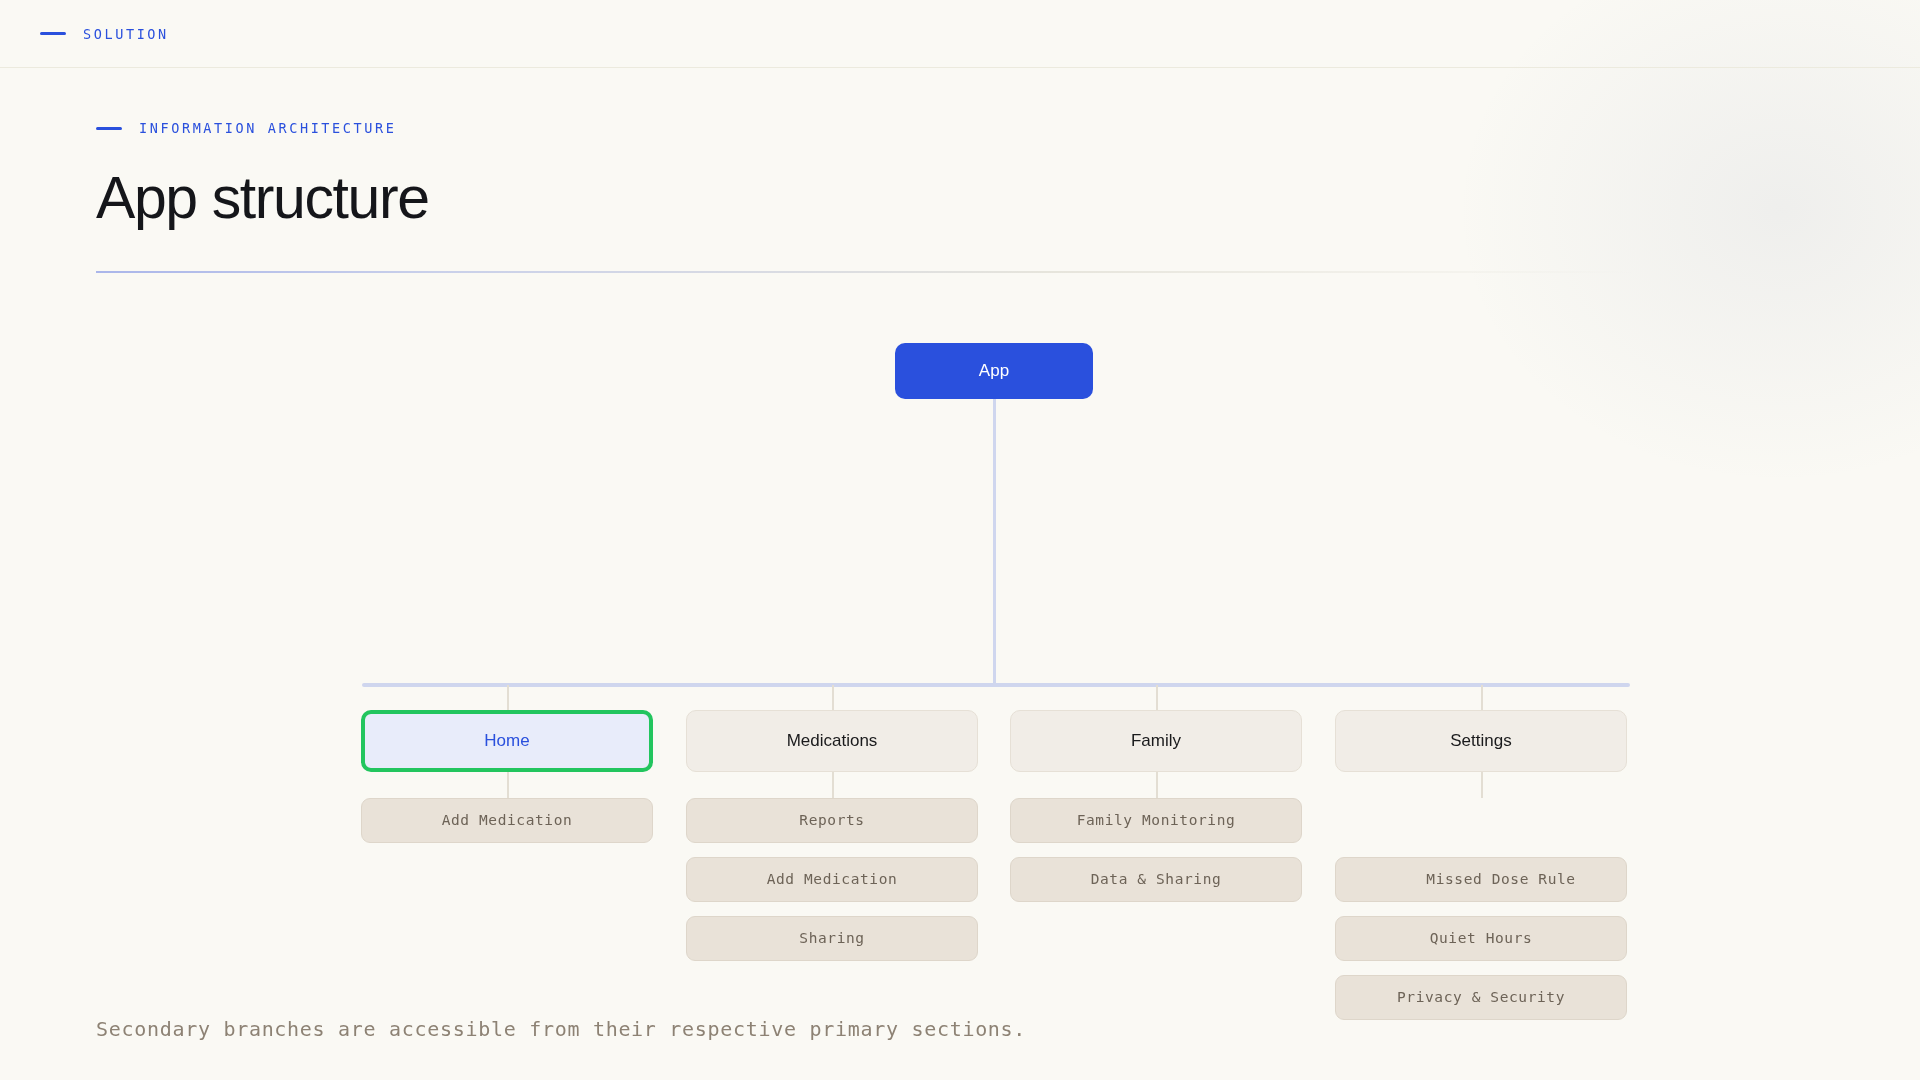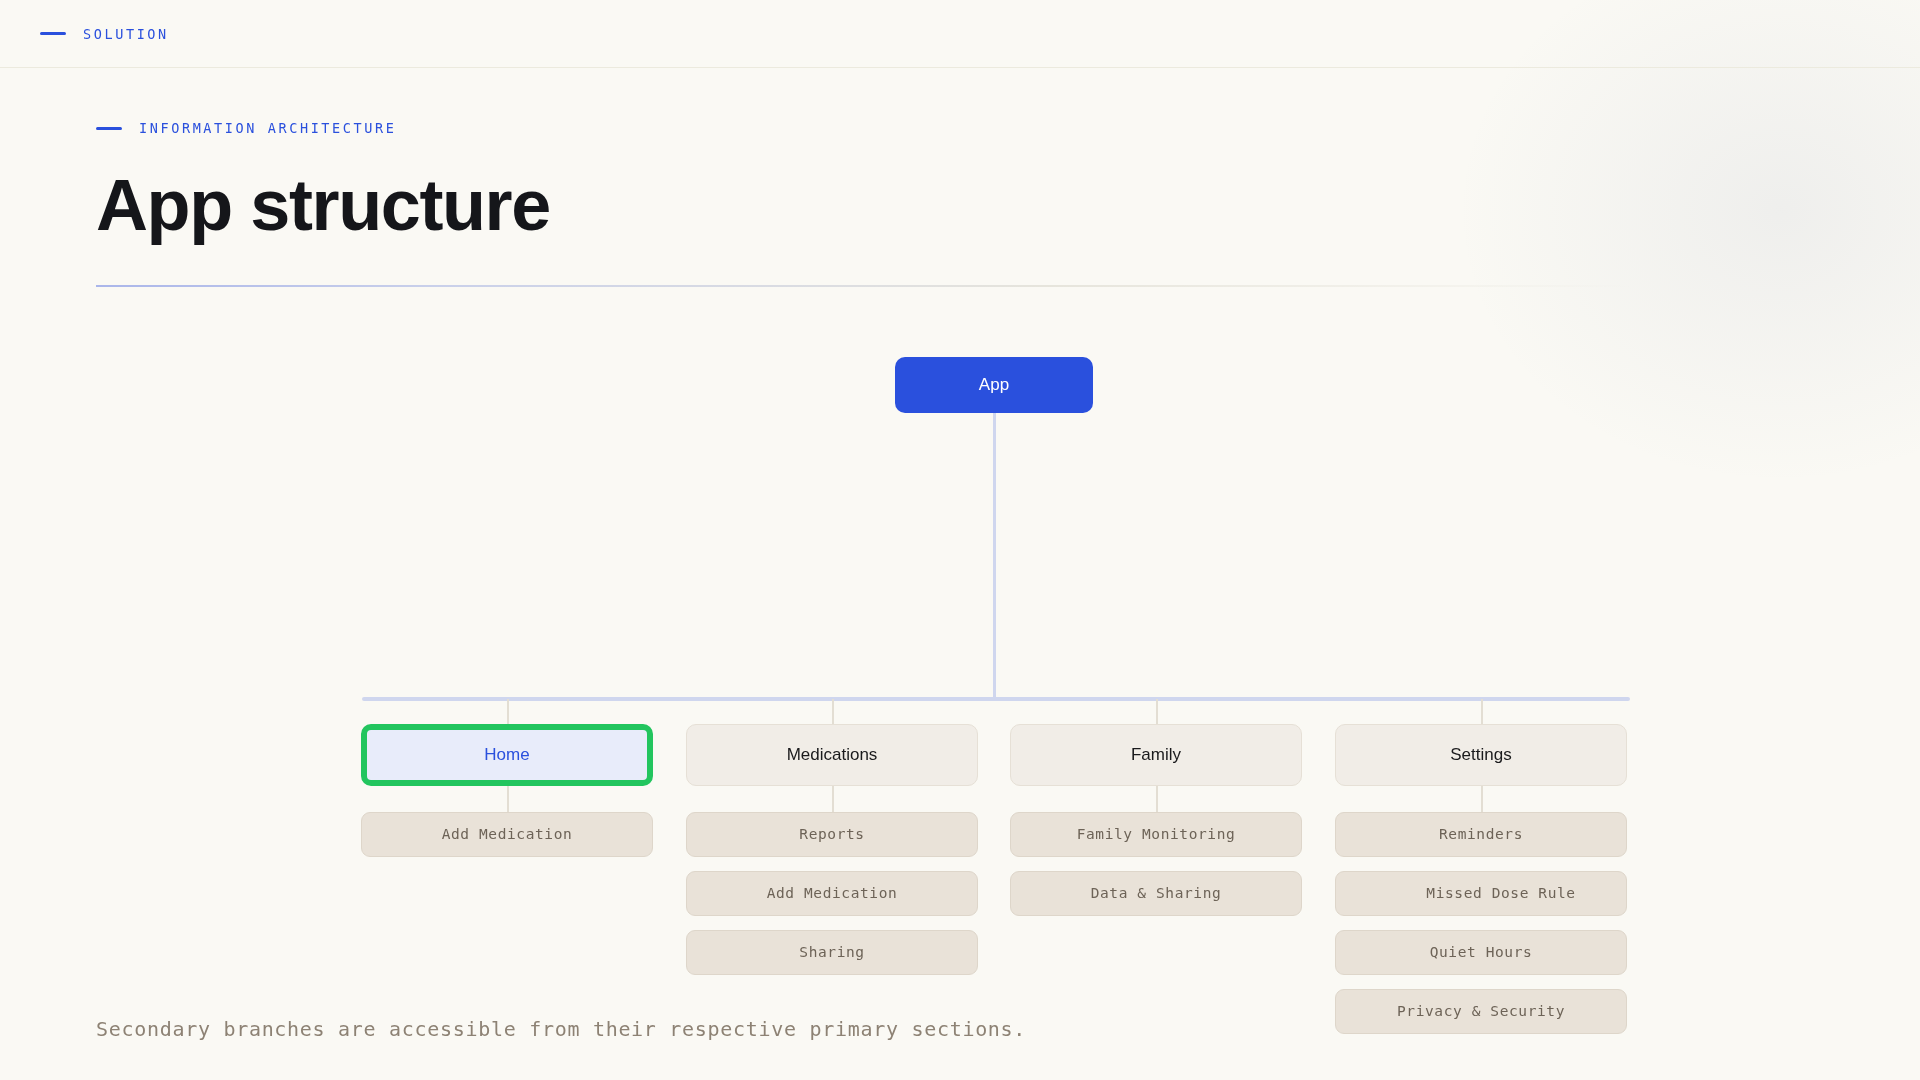--- a/index.html
+++ b/index.html
@@ -65,22 +65,22 @@
   
   .page-head {
     position: relative;
     z-index: 2;
     padding: 52px 96px 0 96px;
   }
 
   .page-head .eyebrow { margin-bottom: 32px; }
 
   .page-title {
-    font-size: 72px;
-    font-weight: 700;
+    font-size: 59px;
+    font-weight: 400;
     letter-spacing: -1.4px;
     color: #15161a;
     line-height: 1.05;
   }
 
   .title-rule {
     margin-top: 41px;
     width: 1538px;
     height: 2px;
     background: linear-gradient(to right, #aab6ea 0%, #c9d0ea 22%, rgba(214,212,200,0.55) 62%, rgba(214,212,200,0) 100%);
@@ -123,21 +123,21 @@
     width: 292px;
     height: 62px;
     background: #f1ede7;
     border: 1px solid #e6e0d6;
     color: #1a1a1c;
     font-size: 17px;
   }
 
   .node-primary.active {
     background: #e8ecfa;
-    border: 6px solid #22c55e;
+    border: 4px solid #22c55e;
     color: #2a50dd;
   }
 
   
   .node-secondary {
     width: 292px;
     height: 45px;
     background: #e9e2d8;
     border: 1px solid #ded6ca;
     color: #6d6357;
@@ -260,23 +260,20 @@
     <span>Family Monitoring</span>
   </div>
   <div class="node node-secondary" style="left:975px; top:574px;">
     <span>Data &amp; Sharing</span>
   </div>
 
   <div class="node node-primary" style="left:1300px; top:427px;">
     <span>Settings</span>
   </div>
   <div class="conn-child-drop" style="left:1446px; top:489px; height:26px;"></div>
-  <div class="node node-secondary" style="left:1300px; top:515px;">
-    <span>Reminders</span>
-  </div>
   <div class="node node-secondary" style="left:1300px; top:574px;padding-left:40px;">
     <span>Missed Dose Rule</span>
   </div>
   <div class="node node-secondary" style="left:1300px; top:633px;">
     <span>Quiet Hours</span>
   </div>
   <div class="node node-secondary" style="left:1300px; top:692px;">
     <span>Privacy &amp; Security</span>
   </div>
 

